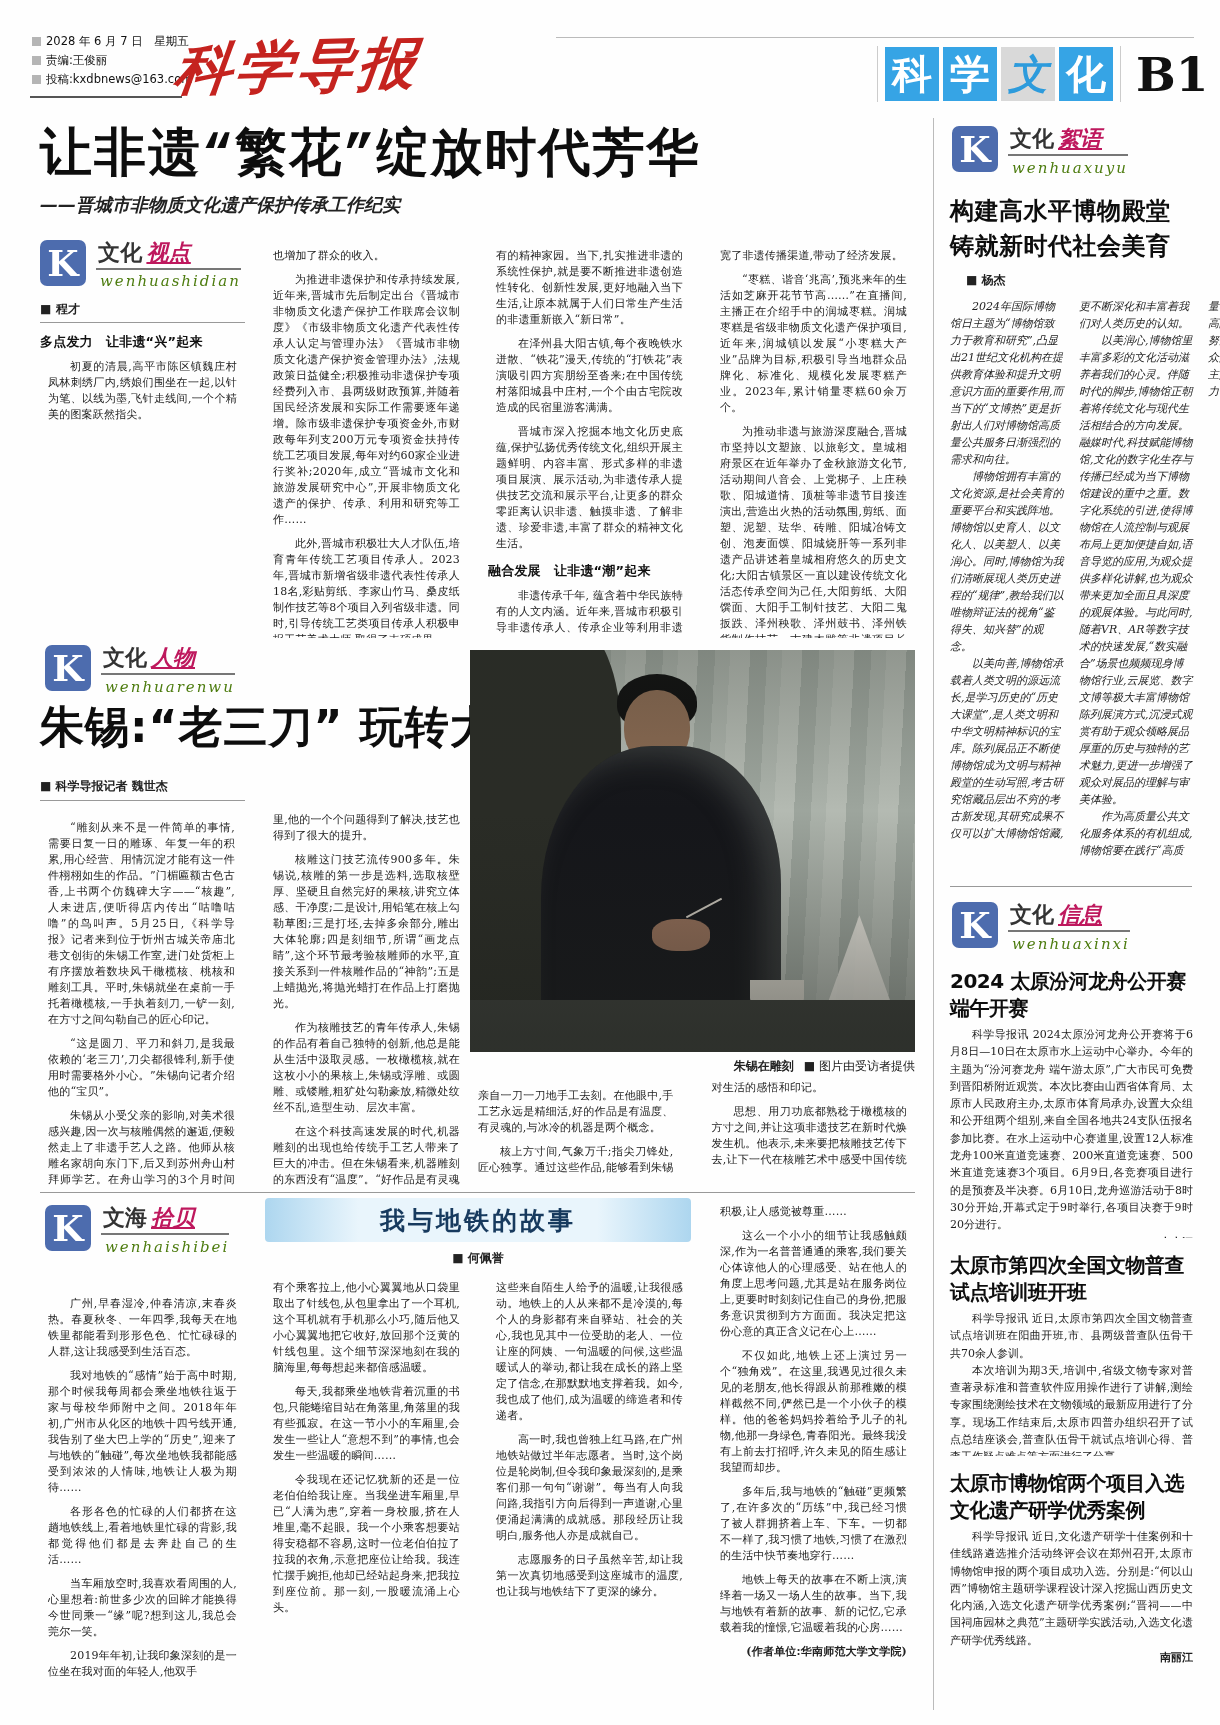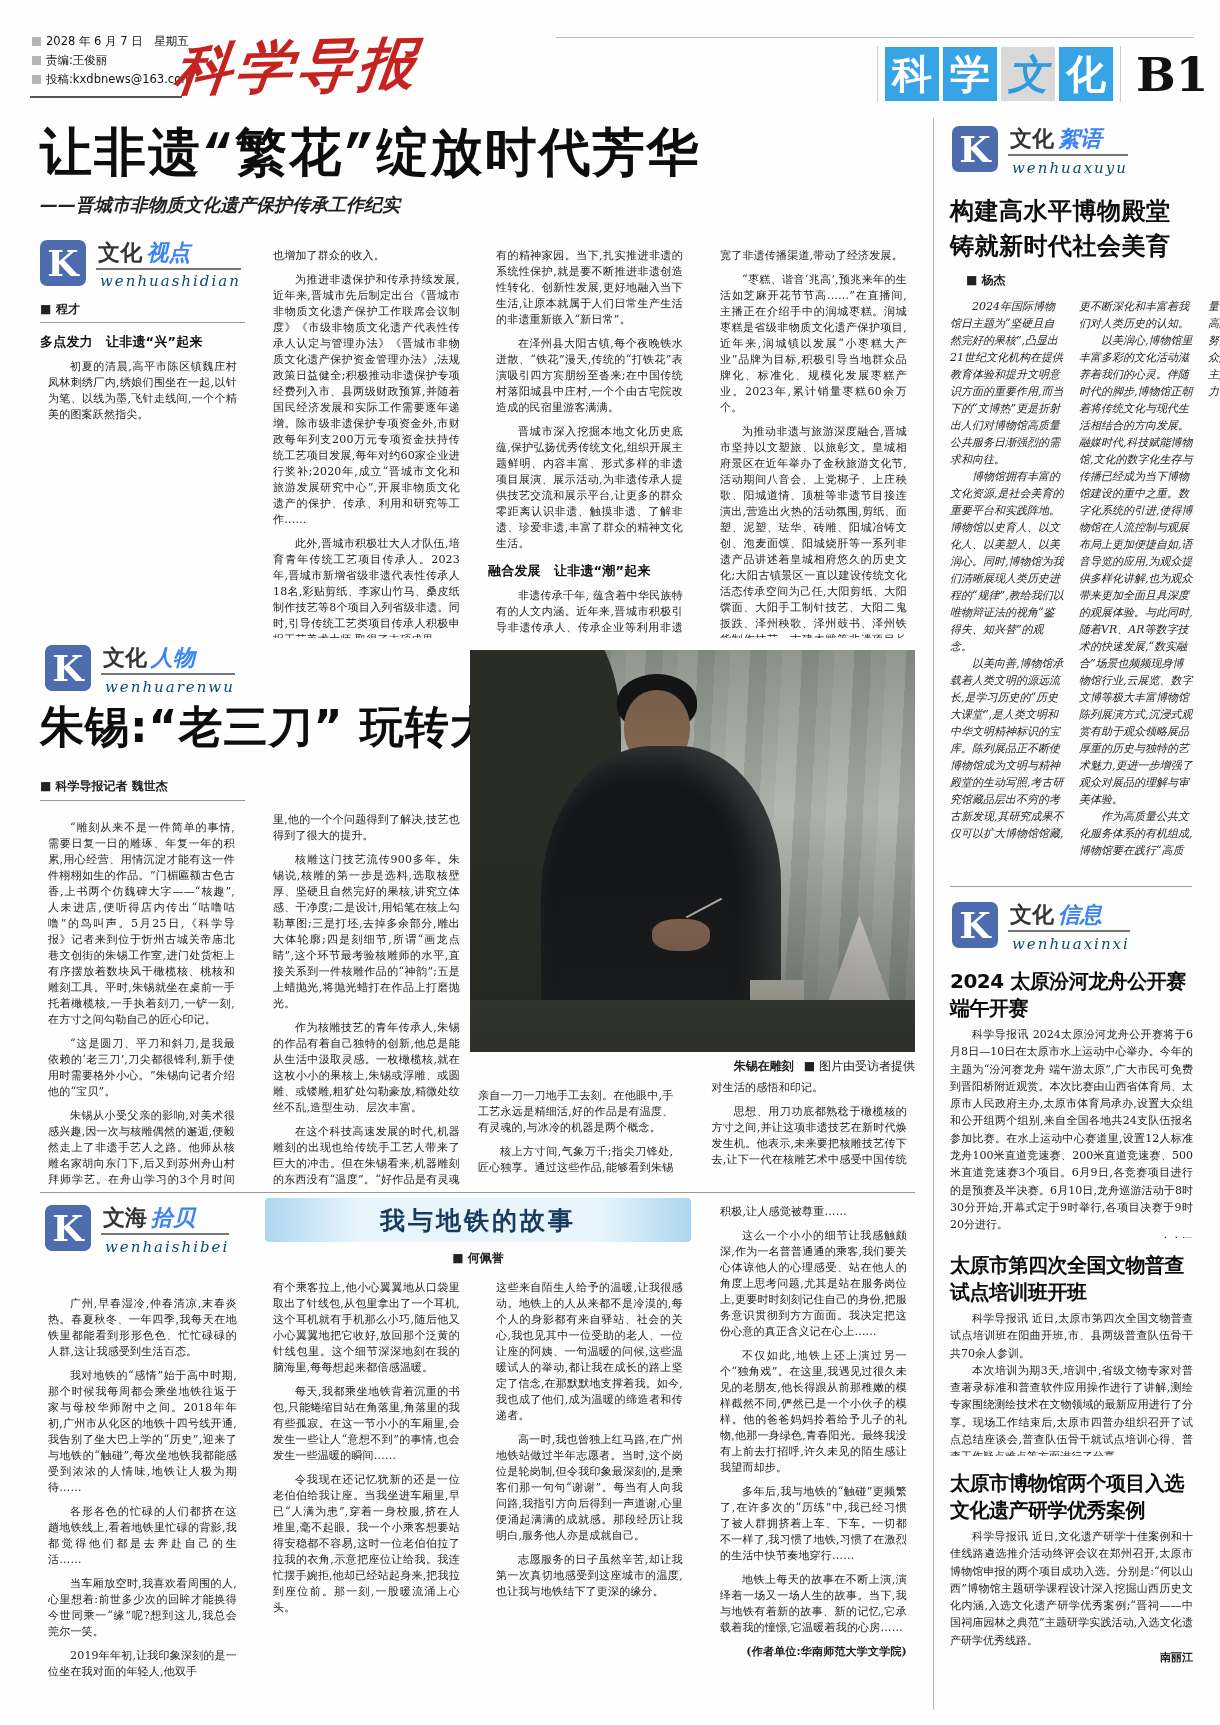--- a/index.html
+++ b/index.html
@@ -26,22 +26,22 @@
   .hdiv-right{left:950px;top:886px;width:242px;height:1px;background:#999;}
   .hdiv-story{left:40px;top:1192px;width:875px;height:1px;background:#999;}
   
   .badge{display:flex;align-items:flex-start;}
   .badge .k{width:46px;height:46px;background:#4d6cae;color:#fff;border-radius:7px;flex:0 0 auto;
             display:flex;align-items:center;justify-content:center;font-family:"DejaVu Serif",serif;
             font-weight:bold;font-size:36px;}
   .badge .txt{margin-left:10px;}
   .badge .line1{font-size:22px;line-height:24px;white-space:nowrap;border-bottom:2px solid #777;padding:0 26px 3px 2px;}
   .badge .cn{font-family:"DejaVu Sans",sans-serif;font-weight:bold;color:#333;}
-  .badge .scr{font-family:"DejaVu Serif",serif;font-weight:bold;font-style:italic;color:#3b82f6;margin-left:4px;}
-  .badge .py{font-family:"DejaVu Serif",serif;font-style:italic;color:#0c4a6e;font-size:15px;letter-spacing:2px;padding:3px 0 0 4px;}
+  .badge .scr{font-family:"DejaVu Serif",serif;font-weight:bold;font-style:italic;color:#be185d;margin-left:4px;text-decoration:underline;}
+  .badge .py{font-family:"DejaVu Serif",serif;font-style:italic;color:#4d7c0f;font-size:15px;letter-spacing:2px;padding:3px 0 0 4px;}
   
   .bd{font-size:11px;line-height:16px;text-align:justify;color:#222;overflow:hidden;letter-spacing:.2px;}
   .bd p{margin:8px;text-indent:2em;}
   .bd p.noind{text-indent:0;}
   .sub{font-family:"DejaVu Sans",sans-serif;font-weight:bold;font-size:13px;color:#111;
        text-indent:0 !important;margin:11px 0 9px !important;}
   .byrow{font-family:"DejaVu Sans",sans-serif;font-weight:bold;font-size:12px;color:#222;
          border-bottom:1px solid #999;padding-bottom:5px;margin-bottom:9px;}
   
   .a1-head{left:40px;top:118px;width:878px;font-family:Liberation Mono, monospace;font-weight:bold;
@@ -251,21 +251,21 @@
       <div class="line1"><span class="cn">文化</span><span class="scr">絮语</span></div>
       <div class="py">wenhuaxuyu</div>
     </div>
   </div>
   <div class="abs rx-head">
     <div>构建高水平博物殿堂</div>
     <div>铸就新时代社会美育</div>
   </div>
   <div class="abs rx-by">■ 杨杰</div>
   <div class="abs rx-flow">
-    <p>2024年国际博物馆日主题为“坚硬且自然完好的果核”,凸显出21世纪文化机构在提供教育体验和提升文明意识方面的重要作用,而当下的“文博热”更是折射出人们对博物馆高质量公共服务日渐强烈的需求和向往。</p>
+    <p>2024年国际博物馆日主题为“博物馆致力于教育和研究”,凸显出21世纪文化机构在提供教育体验和提升文明意识方面的重要作用,而当下的“文博热”更是折射出人们对博物馆高质量公共服务日渐强烈的需求和向往。</p>
     <p>博物馆拥有丰富的文化资源,是社会美育的重要平台和实践阵地。博物馆以史育人、以文化人、以美塑人、以美润心。同时,博物馆为我们清晰展现人类历史进程的“规律”,教给我们以唯物辩证法的视角“鉴得失、知兴替”的观念。</p>
     <p>以美向善,博物馆承载着人类文明的源远流长,是学习历史的“历史大课堂”,是人类文明和中华文明精神标识的宝库。陈列展品正不断使博物馆成为文明与精神殿堂的生动写照,考古研究馆藏品层出不穷的考古新发现,其研究成果不仅可以扩大博物馆馆藏,更不断深化和丰富着我们对人类历史的认知。</p>
     <p>以美润心,博物馆里丰富多彩的文化活动滋养着我们的心灵。伴随时代的脚步,博物馆正朝着将传统文化与现代生活相结合的方向发展。融媒时代,科技赋能博物馆,文化的数字化生存与传播已经成为当下博物馆建设的重中之重。数字化系统的引进,使得博物馆在人流控制与观展布局上更加便捷自如,语音导览的应用,为观众提供多样化讲解,也为观众带来更加全面且具深度的观展体验。与此同时,随着VR、AR等数字技术的快速发展,“数实融合”场景也频频现身博物馆行业,云展览、数字文博等极大丰富博物馆陈列展演方式,沉浸式观赏有助于观众领略展品厚重的历史与独特的艺术魅力,更进一步增强了观众对展品的理解与审美体验。</p>
     <p>作为高质量公共文化服务体系的有机组成,博物馆要在践行“高质量收藏、高水平利用、高品质服务”上下功夫,努力打造新时代人民群众文化殿堂,为铸就社会主义文化新辉煌蓄能助力。</p>
   </div>
 
   <div class="abs hdiv-right"></div>
 
   <div class="abs badge" style="left:952px;top:902px;">
     <div class="k">K</div>

